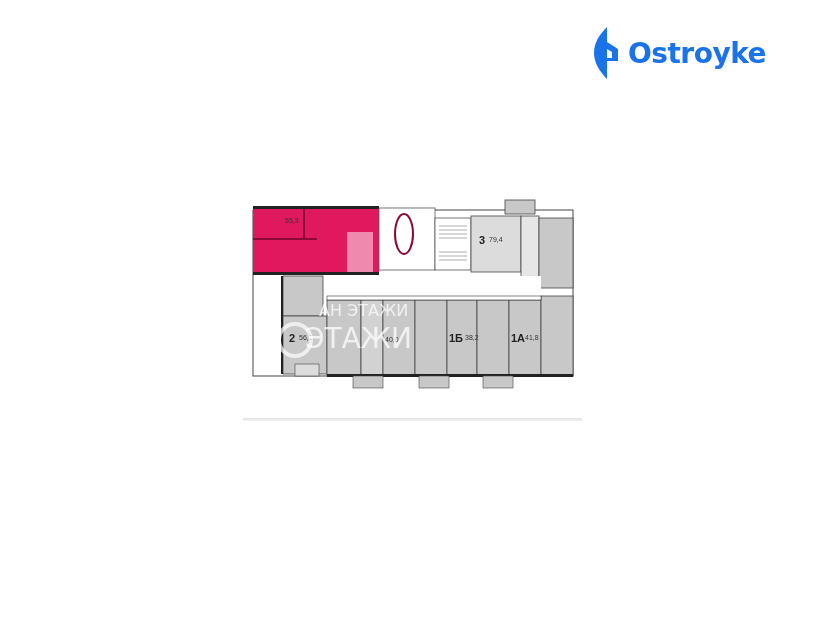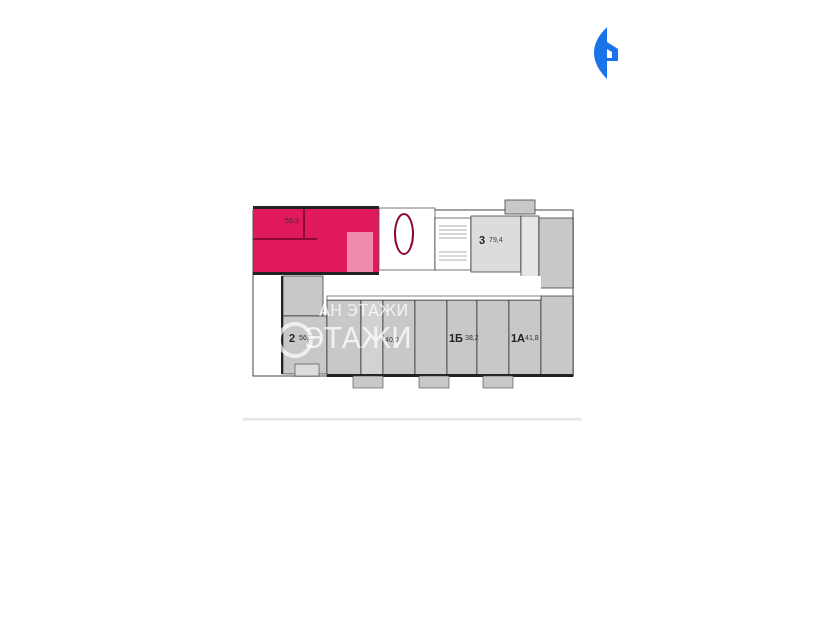--- a/index.html
+++ b/index.html
@@ -31,20 +31,21 @@
   </style>
 </head>
 <body>
 
 <div class="logo">
   <svg width="26" height="52" viewBox="0 0 26 52">
     <path d="M13 0 L13 52 C5 44 0 35 0 26 C0 16 5 8 13 0 Z" fill="#1a73e8"></path>
     <path d="M13 15 L24 22 L24 34 L13 34 Z" fill="#1a73e8"></path>
     <path d="M13 22 L18 25 L18 31 L13 31 Z" fill="#ffffff"></path>
   </svg>
+  <span class="logo-text">Ostroyke</span>
 </div>
 
 <div class="plan-wrap">
   <svg class="plan-svg" width="339" height="226" viewBox="0 0 339 226">
 
     <rect x="10" y="14" width="320" height="166" fill="#ffffff" stroke="#444" stroke-width="1"></rect>
 
     <g>
       <rect x="10" y="12" width="126" height="65" fill="#e0185e"></rect>
       <rect x="60" y="12" width="2" height="30" fill="#8a0a35"></rect>

